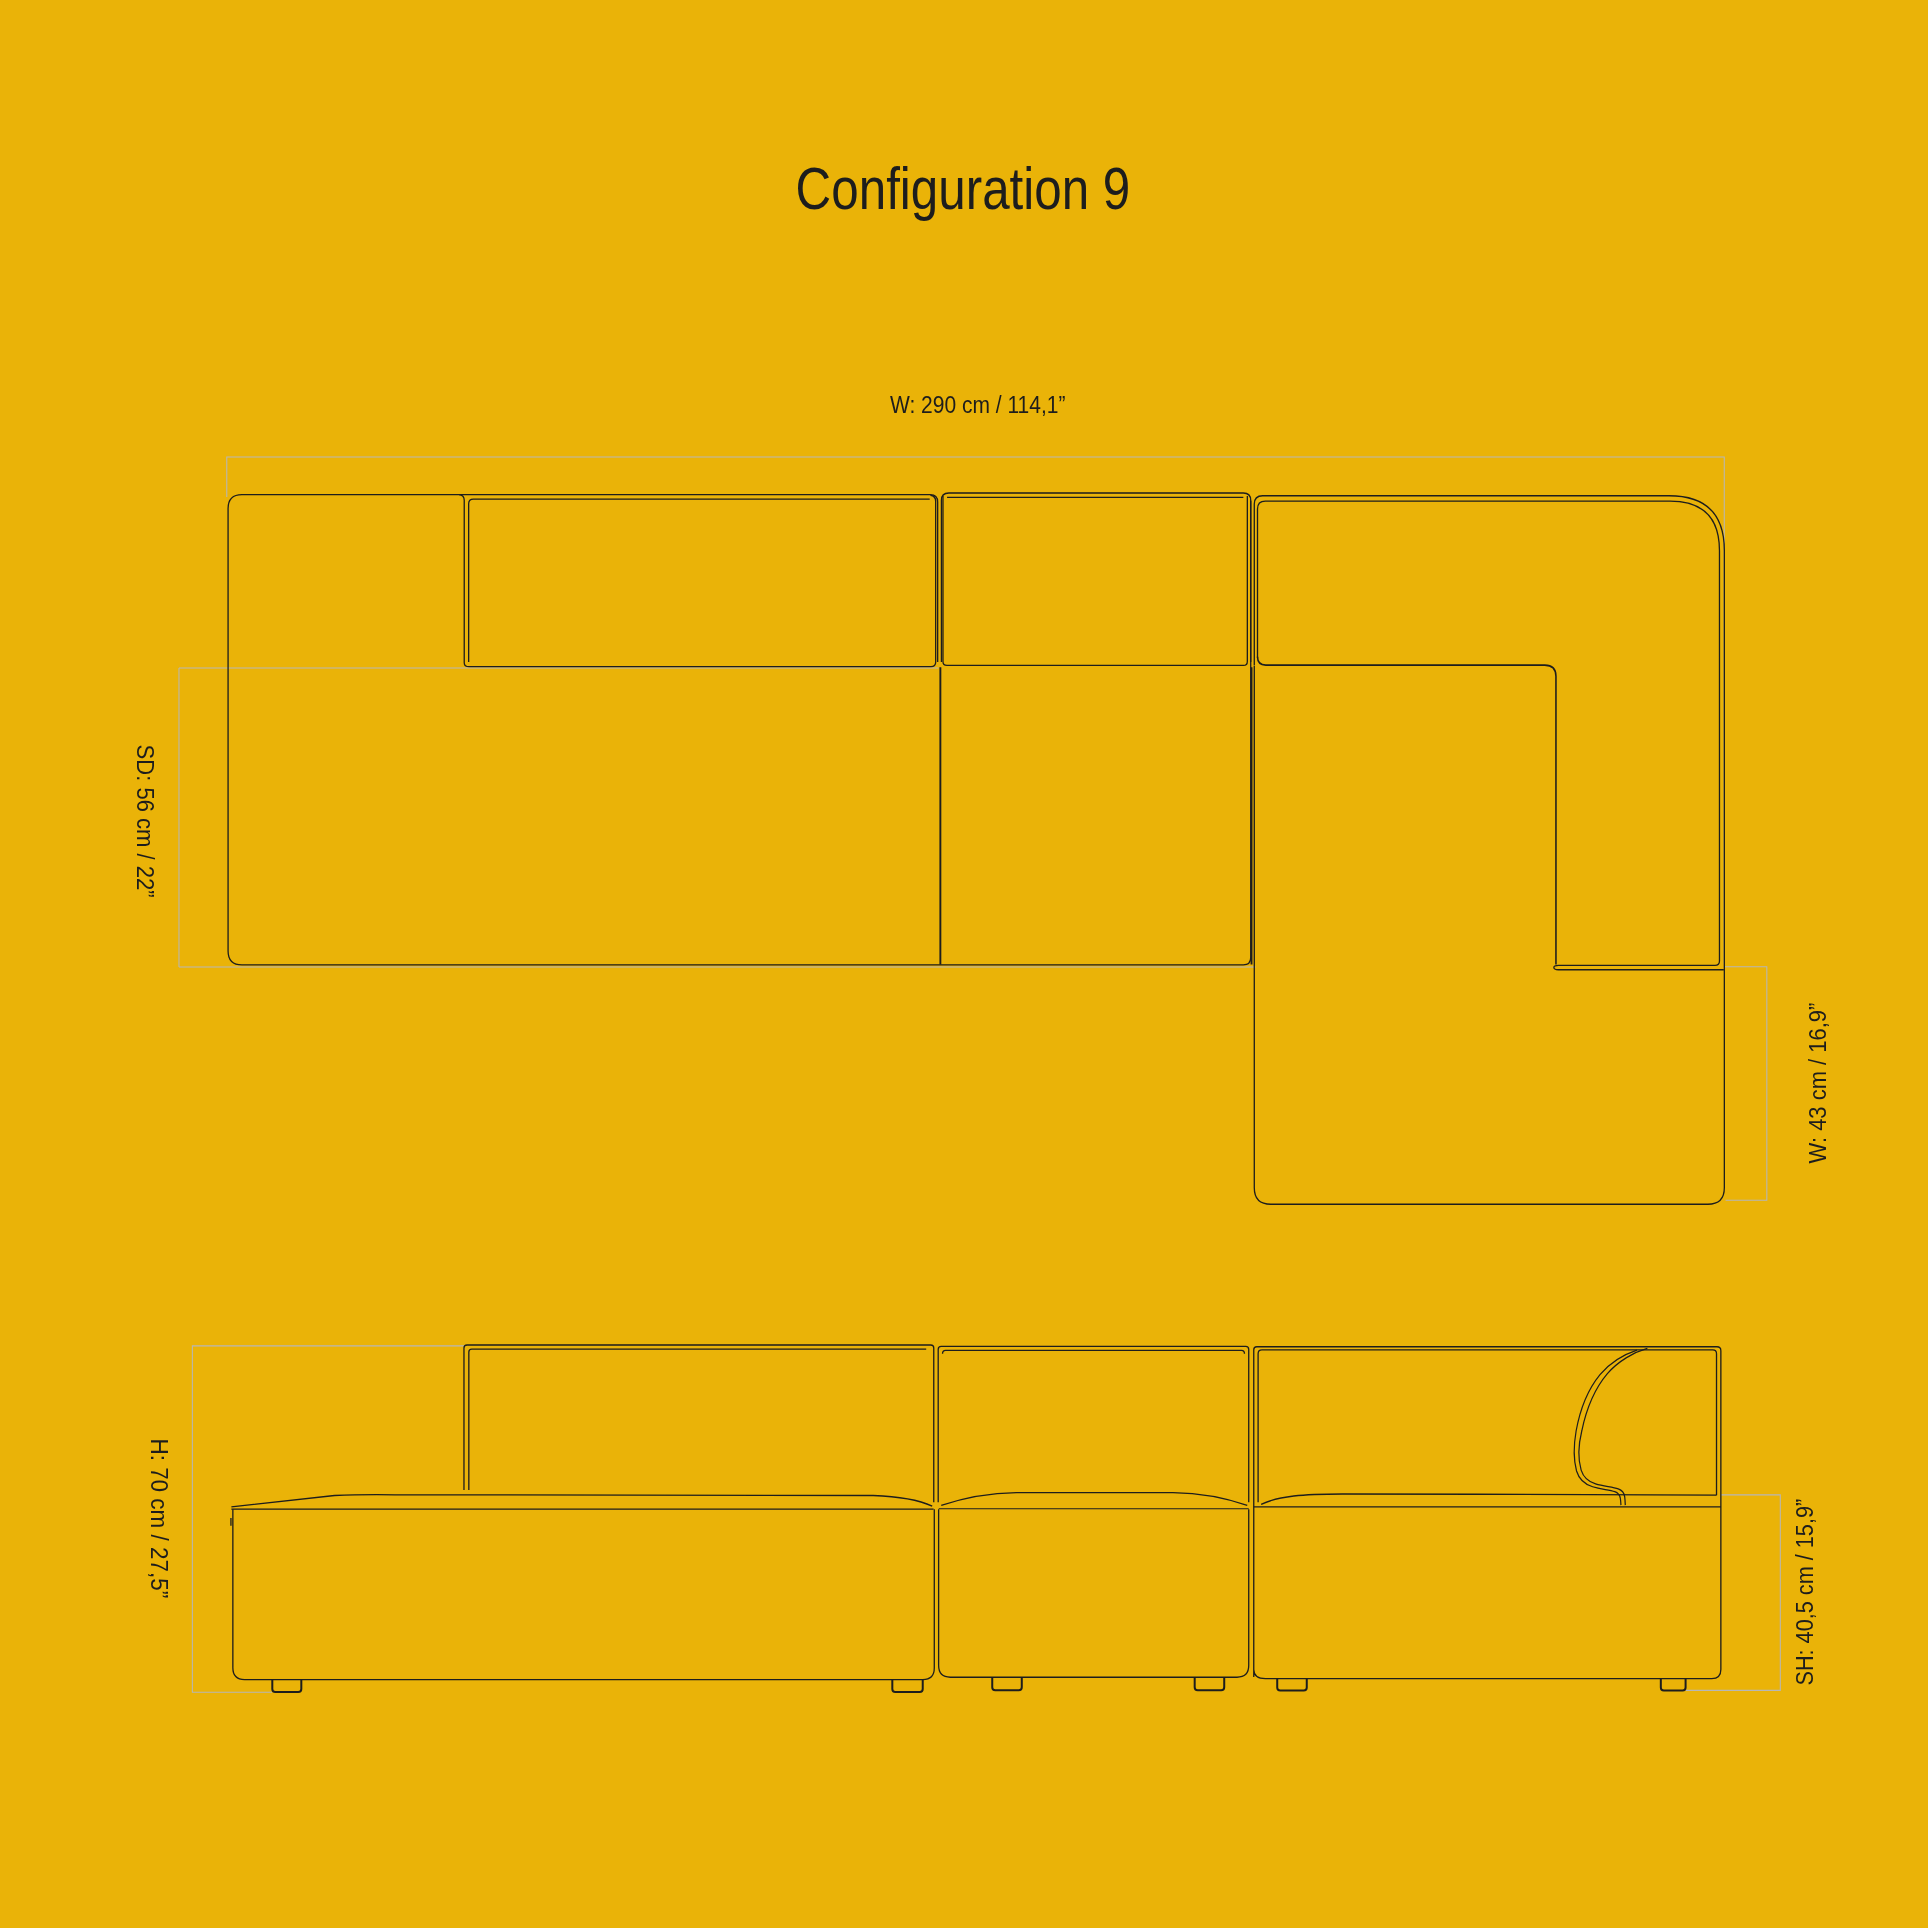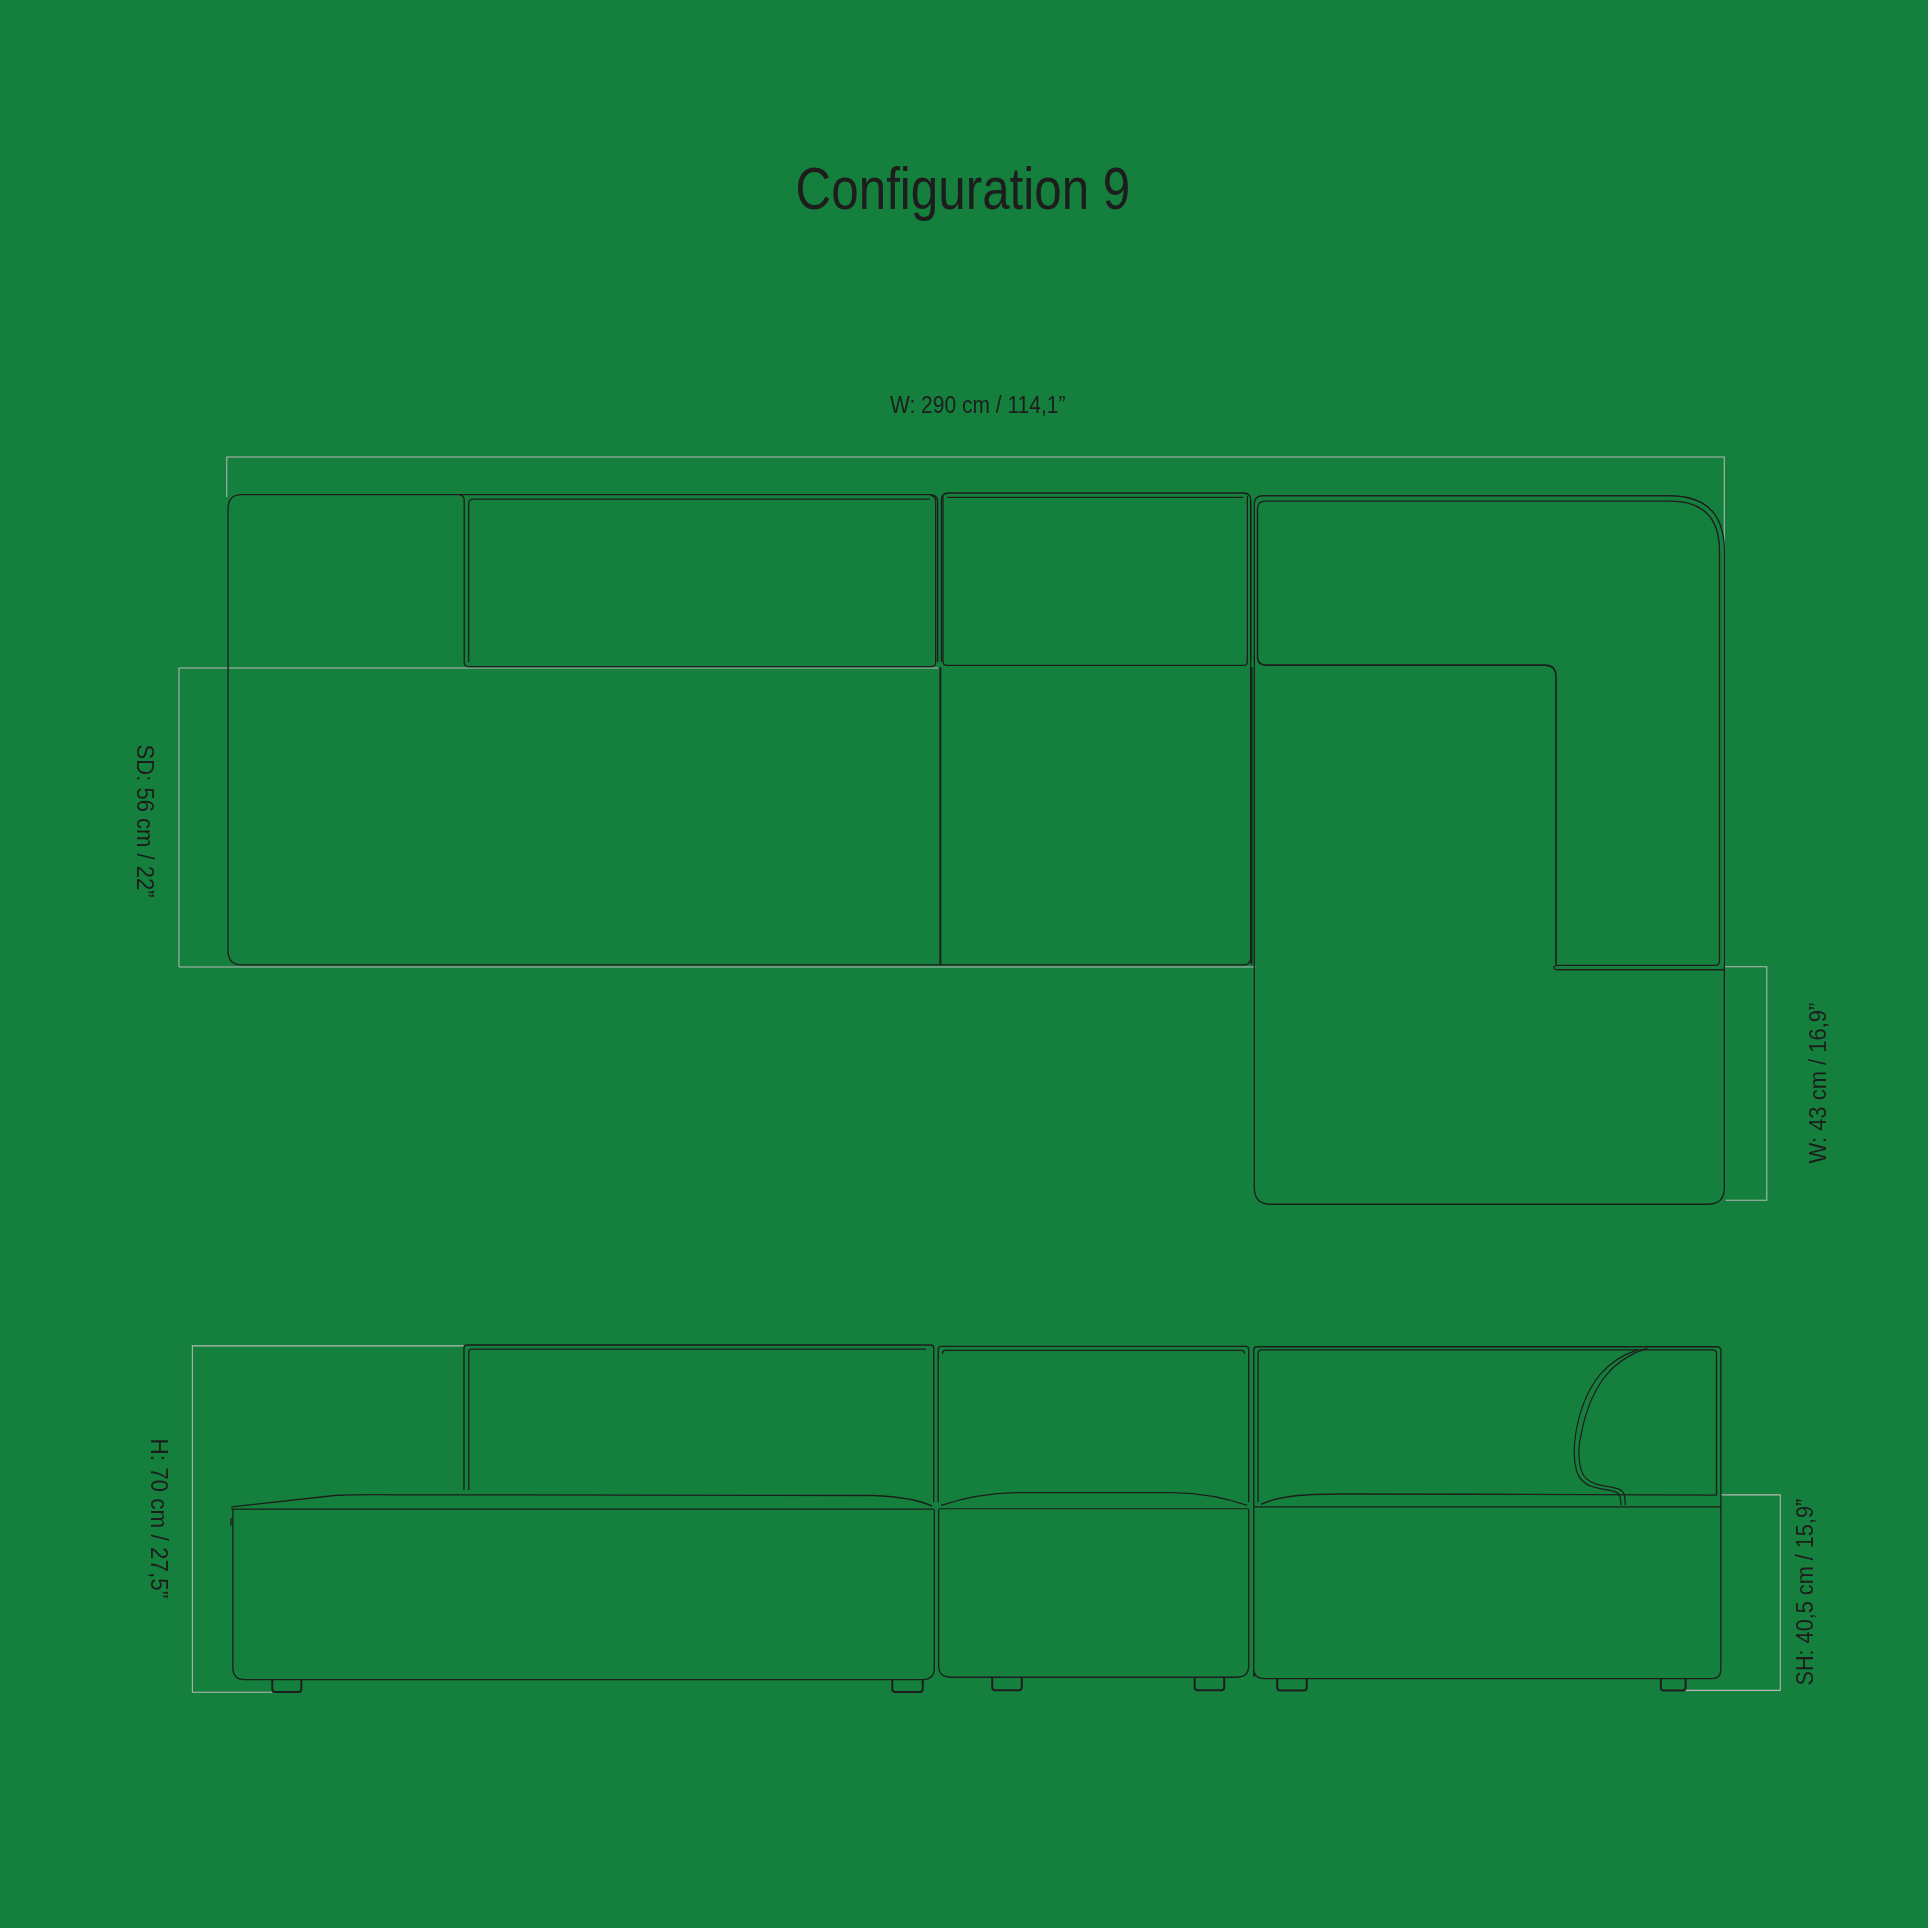--- a/index.html
+++ b/index.html
@@ -1,16 +1,16 @@
 <!DOCTYPE html>
 <html style="font-size:14px"><head>
 <meta charset="utf-8">
 <style>
   html,body{margin:0;padding:0;background:#ffffff;}
-  #page{position:relative;width:1928px;height:1928px;background:#15803d;overflow:hidden;}
+  #page{position:relative;width:1928px;height:1928px;background:#eab308;overflow:hidden;}
   svg{position:absolute;top:0;left:0;}
   text{font-family:"Liberation Sans",sans-serif;fill:#1d1d1d;}
 </style>
 </head>
 <body>
 <div id="page">
 <svg width="1928" height="1928" viewBox="0 0 2219 2219" fill="none">
 
   <text x="915.7" y="240.7" font-size="68" textLength="385.2" lengthAdjust="spacingAndGlyphs" fill="#151515">Configuration 9</text>
 

